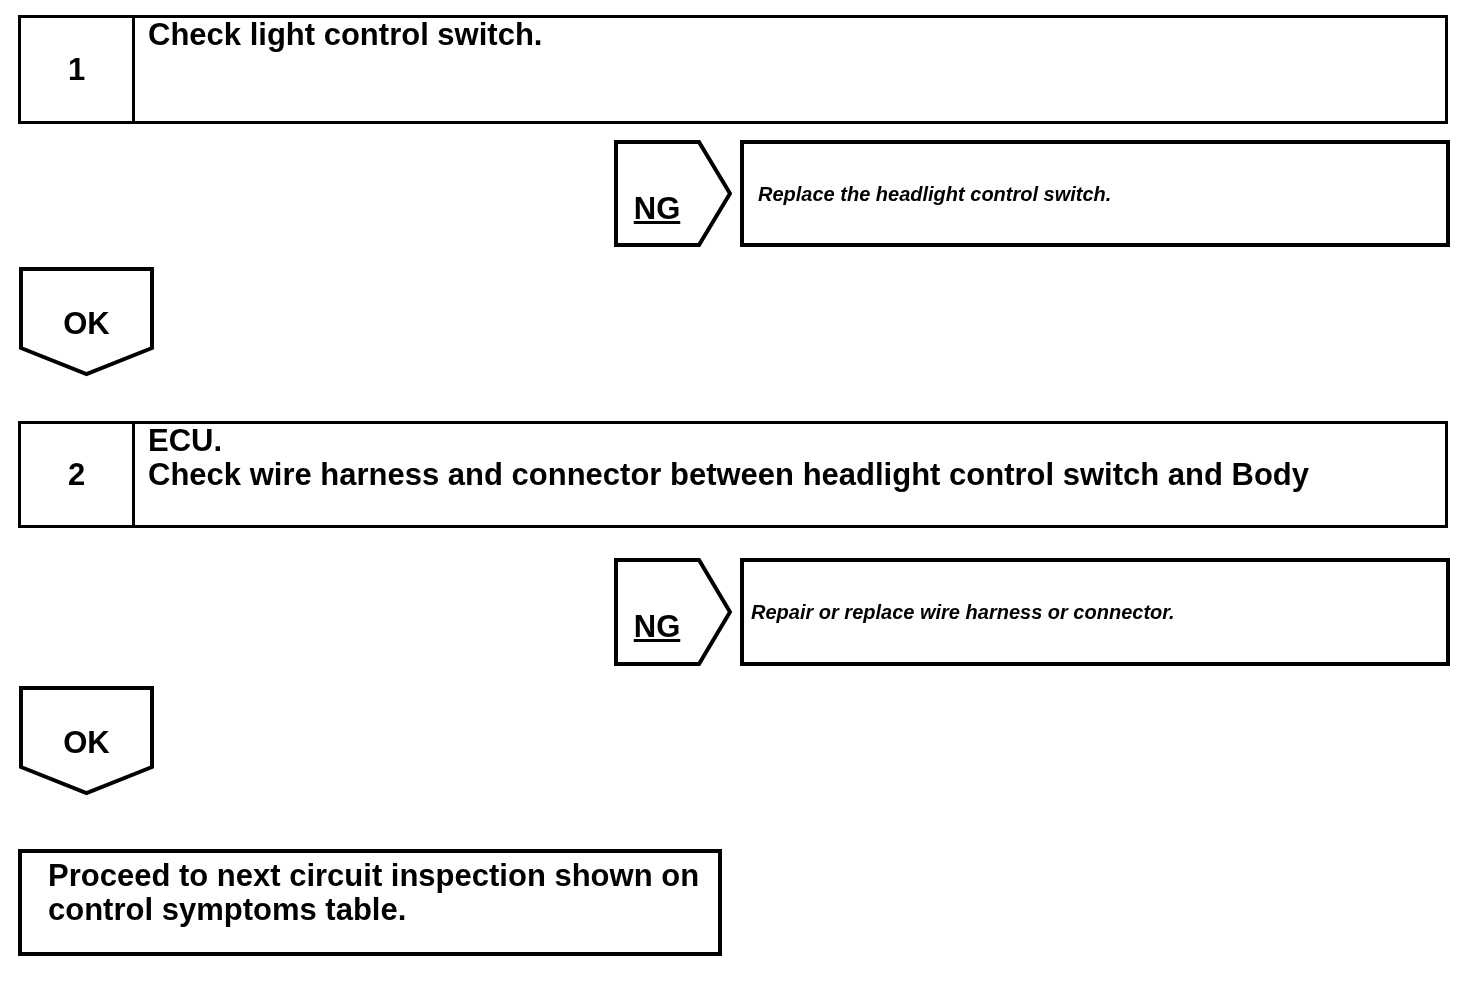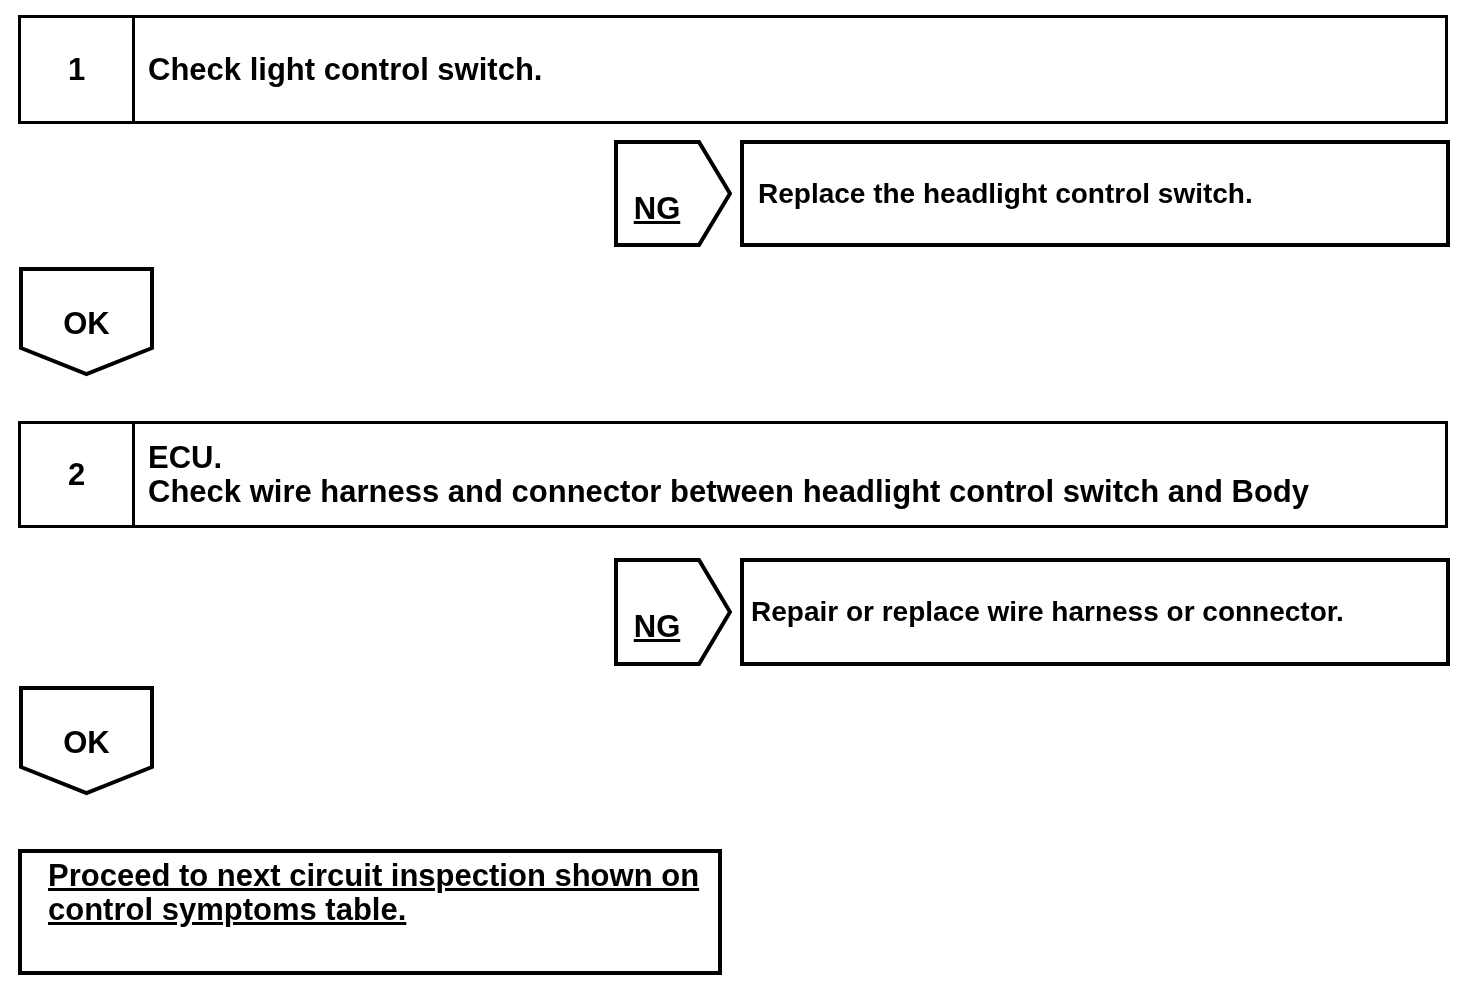--- a/index.html
+++ b/index.html
@@ -30,34 +30,34 @@
     border-right: 3px solid #000000;
     display: flex;
     align-items: center;
     justify-content: center;
     font-size: 31px;
   }
   .step-instr {
     flex: 1;
     display: flex;
     flex-direction: column;
-    justify-content: center;
     padding-left: 13px;
     font-size: 31px;
     line-height: 34px;
   }
 
   
   .result-box {
     border: 4px solid #000000;
     display: flex;
     align-items: center;
     padding-left: 14px;
-    font-size: 28px;
+    font-size: 20px;
     line-height: 34px;
+    font-style: italic;
   }
 
   
   .final-box {
     border: 4px solid #000000;
     padding: 6px 8px 0 26px;
     font-size: 31px;
     line-height: 34px;
   }
 
@@ -123,16 +123,16 @@
   <div class="line">Repair or replace wire harness or connector.</div>
 </div>
 
 <div class="penta" style="left:19px; top:686px; width:135px; height:110px;">
   <svg width="135" height="110" viewBox="0 0 135 110">
     <polygon points="2,2 133,2 133,81 67.5,107 2,81" fill="#ffffff" stroke="#000000" stroke-width="4" stroke-linejoin="miter"></polygon>
   </svg>
   <div class="penta-label ok-label-area">OK</div>
 </div>
 
-<div class="abs final-box" style="left:18px; top:849px; width:704px; height:126px;text-decoration:underline;">
+<div class="abs final-box" style="left:18px; top:849px; width:704px; height:107px;">
   <div class="line">Proceed to next circuit inspection shown on</div>
   <div class="line">control symptoms table.</div>
 </div>
 
 </body></html>

